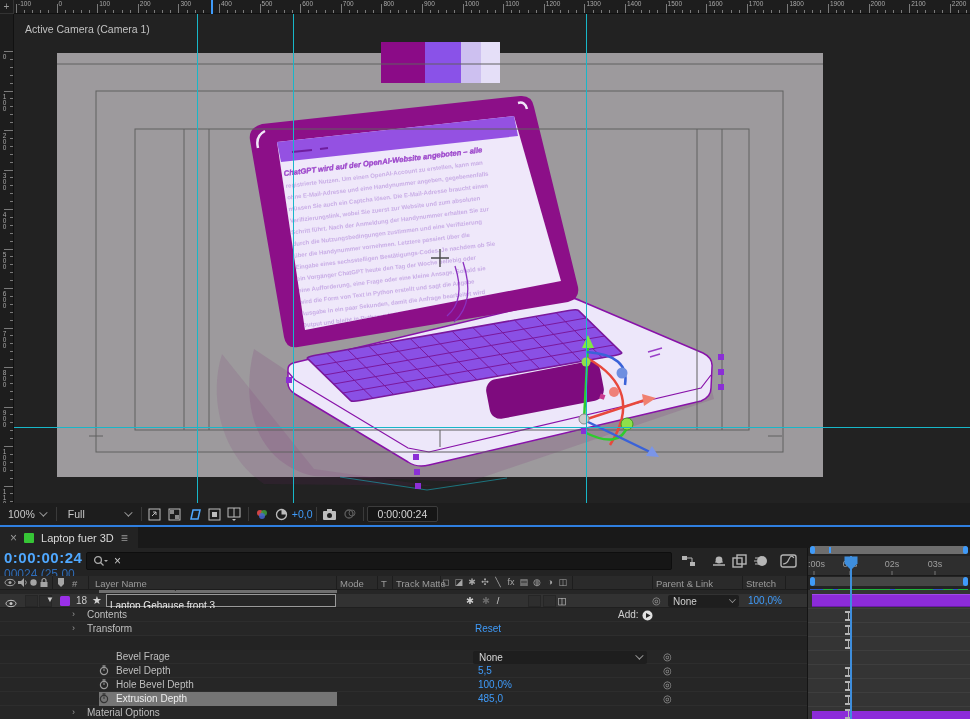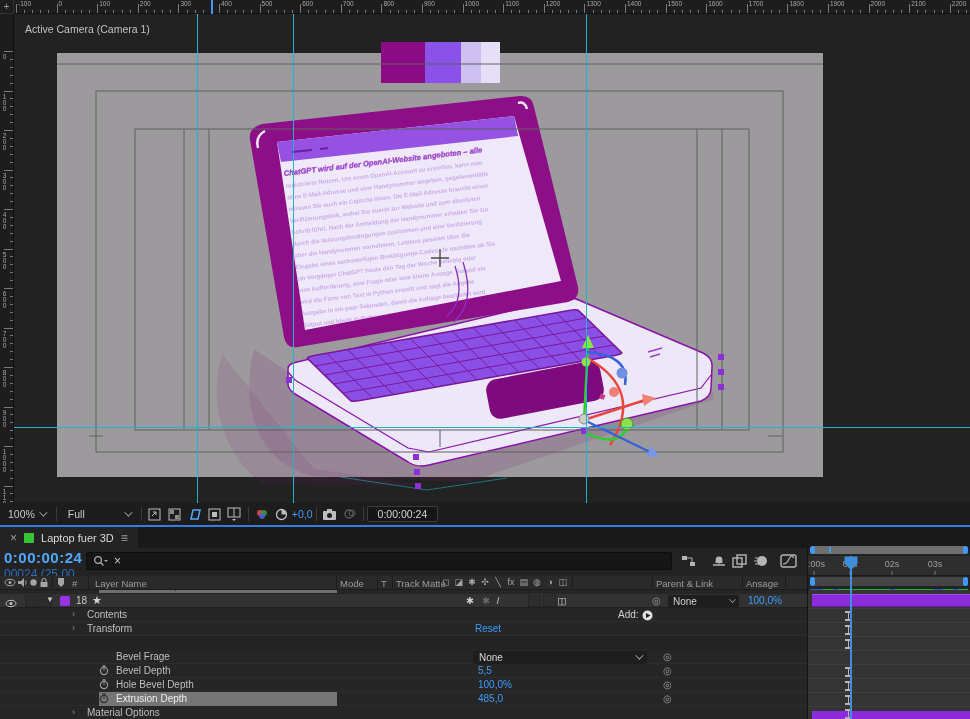--- a/index.html
+++ b/index.html
@@ -655,21 +655,21 @@
           </svg></span>
       <span class="abs" style="left:56px;top:1px"><svg width="10" height="11">
             <path d="M2,1 h6 v6 l-3,3 l-3,-3 Z" fill="#a5a5a5"></path>
           </svg></span>
       <span class="col-txt" style="left:72px">#</span>
       <span class="col-txt" style="left:95px">Layer Name</span>
       <span class="col-txt" style="left:340px">Mode</span>
       <span class="col-txt" style="left:381px">T</span>
       <span class="col-txt" style="left:396px">Track Matte</span>
       <span class="col-txt" style="left:656px">Parent &amp; Link</span>
-      <span class="col-txt" style="left:746px">Ansage</span>
+      <span class="col-txt" style="left:746px">Stretch</span>
       <span class="col-div" style="left:52px"></span><span class="col-div" style="left:88px"></span>
       <span class="col-div" style="left:336px"></span><span class="col-div" style="left:377px"></span>
       <span class="col-div" style="left:392px"></span><span class="col-div" style="left:440px"></span>
       <span class="col-div" style="left:572px"></span><span class="col-div" style="left:652px"></span>
       <span class="col-div" style="left:742px"></span><span class="col-div" style="left:785px"></span>
       <span id="switch-glyphs"><span class="sw-glyph" style="left: 446px;">◻</span><span class="sw-glyph" style="left: 459px;">◪</span><span class="sw-glyph" style="left: 472px;">✱</span><span class="sw-glyph" style="left: 485px;">✣</span><span class="sw-glyph" style="left: 498px;">╲</span><span class="sw-glyph" style="left: 511px;">fx</span><span class="sw-glyph" style="left: 524px;">▤</span><span class="sw-glyph" style="left: 537px;">◍</span><span class="sw-glyph" style="left: 550px;">◑</span><span class="sw-glyph" style="left: 563px;">◫</span></span>
     </div>
 
     <div class="abs" id="cut-row">
       <div id="cut-hl">Extrusion Depth</div>
@@ -679,20 +679,21 @@
       <span class="lr-ico" style="left:5px"><svg width="12" height="11">
             <ellipse cx="6" cy="5.5" rx="5" ry="3.2" fill="none" stroke="#c5c5c5"></ellipse>
             <circle cx="6" cy="5.5" r="1.5" fill="#c5c5c5"></circle>
           </svg></span>
       <span class="cellbox" style="left:25px"></span>
       <span class="cellbox" style="left:39px"></span>
       <span class="lr-ico" style="left:46px;color:#c9c9c9;font-size:8px;">▼</span>
       <span id="layer-label-chip"></span>
       <span id="layer-num">18</span>
       <span id="layer-star">★</span>
+      <span id="layer-name-box"><input id="layer-name-input" value="Laptop Gehause front 3" style=""></span>
       <span class="lsw" style="left:470px">✱</span>
       <span class="lsw" style="left:486px;color:#6a6a6a">✱</span>
       <span class="lsw" style="left:498px">/</span>
       <span class="cellbox" style="left:528px;background:#2e2e2e;"></span>
       <span class="cellbox" style="left:543px;background:#2e2e2e;"></span>
       <span class="lsw" style="left:562px">◫</span>
       <span class="pickwhip" style="left:652px;top:1px">◎</span>
       <span id="parent-dd">
           <span>None</span>
           <span class="chev"></span>

